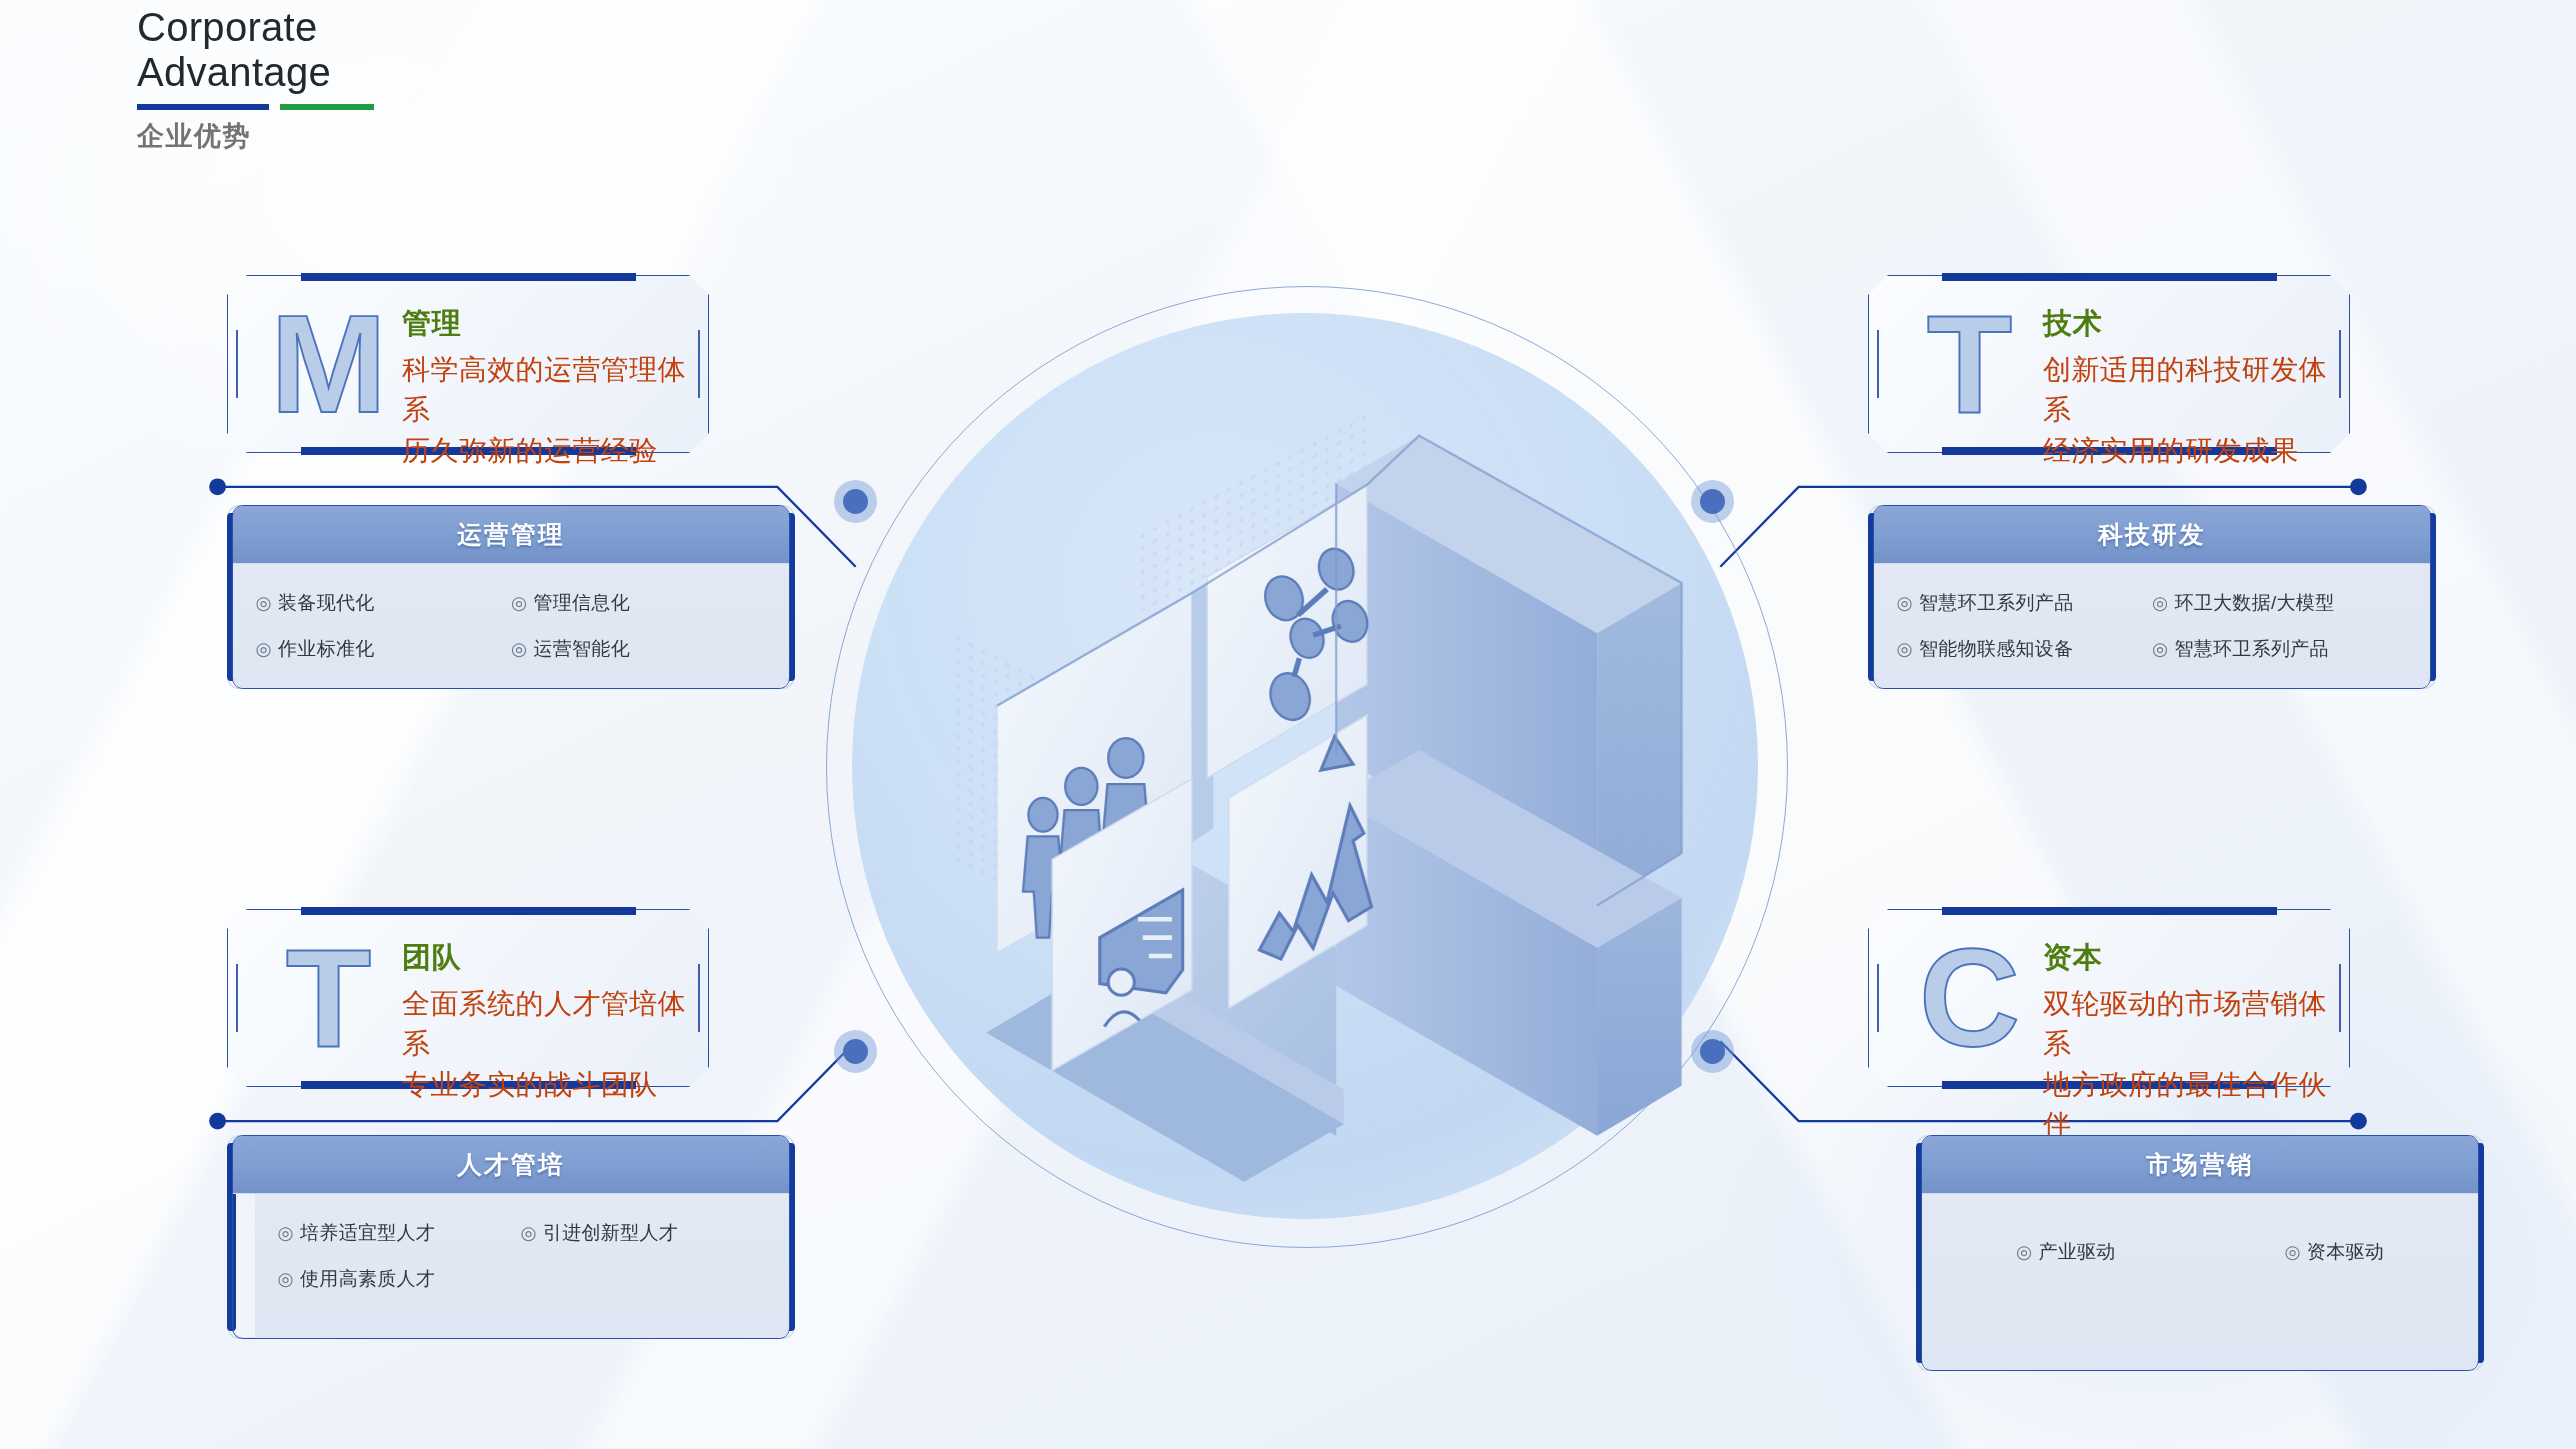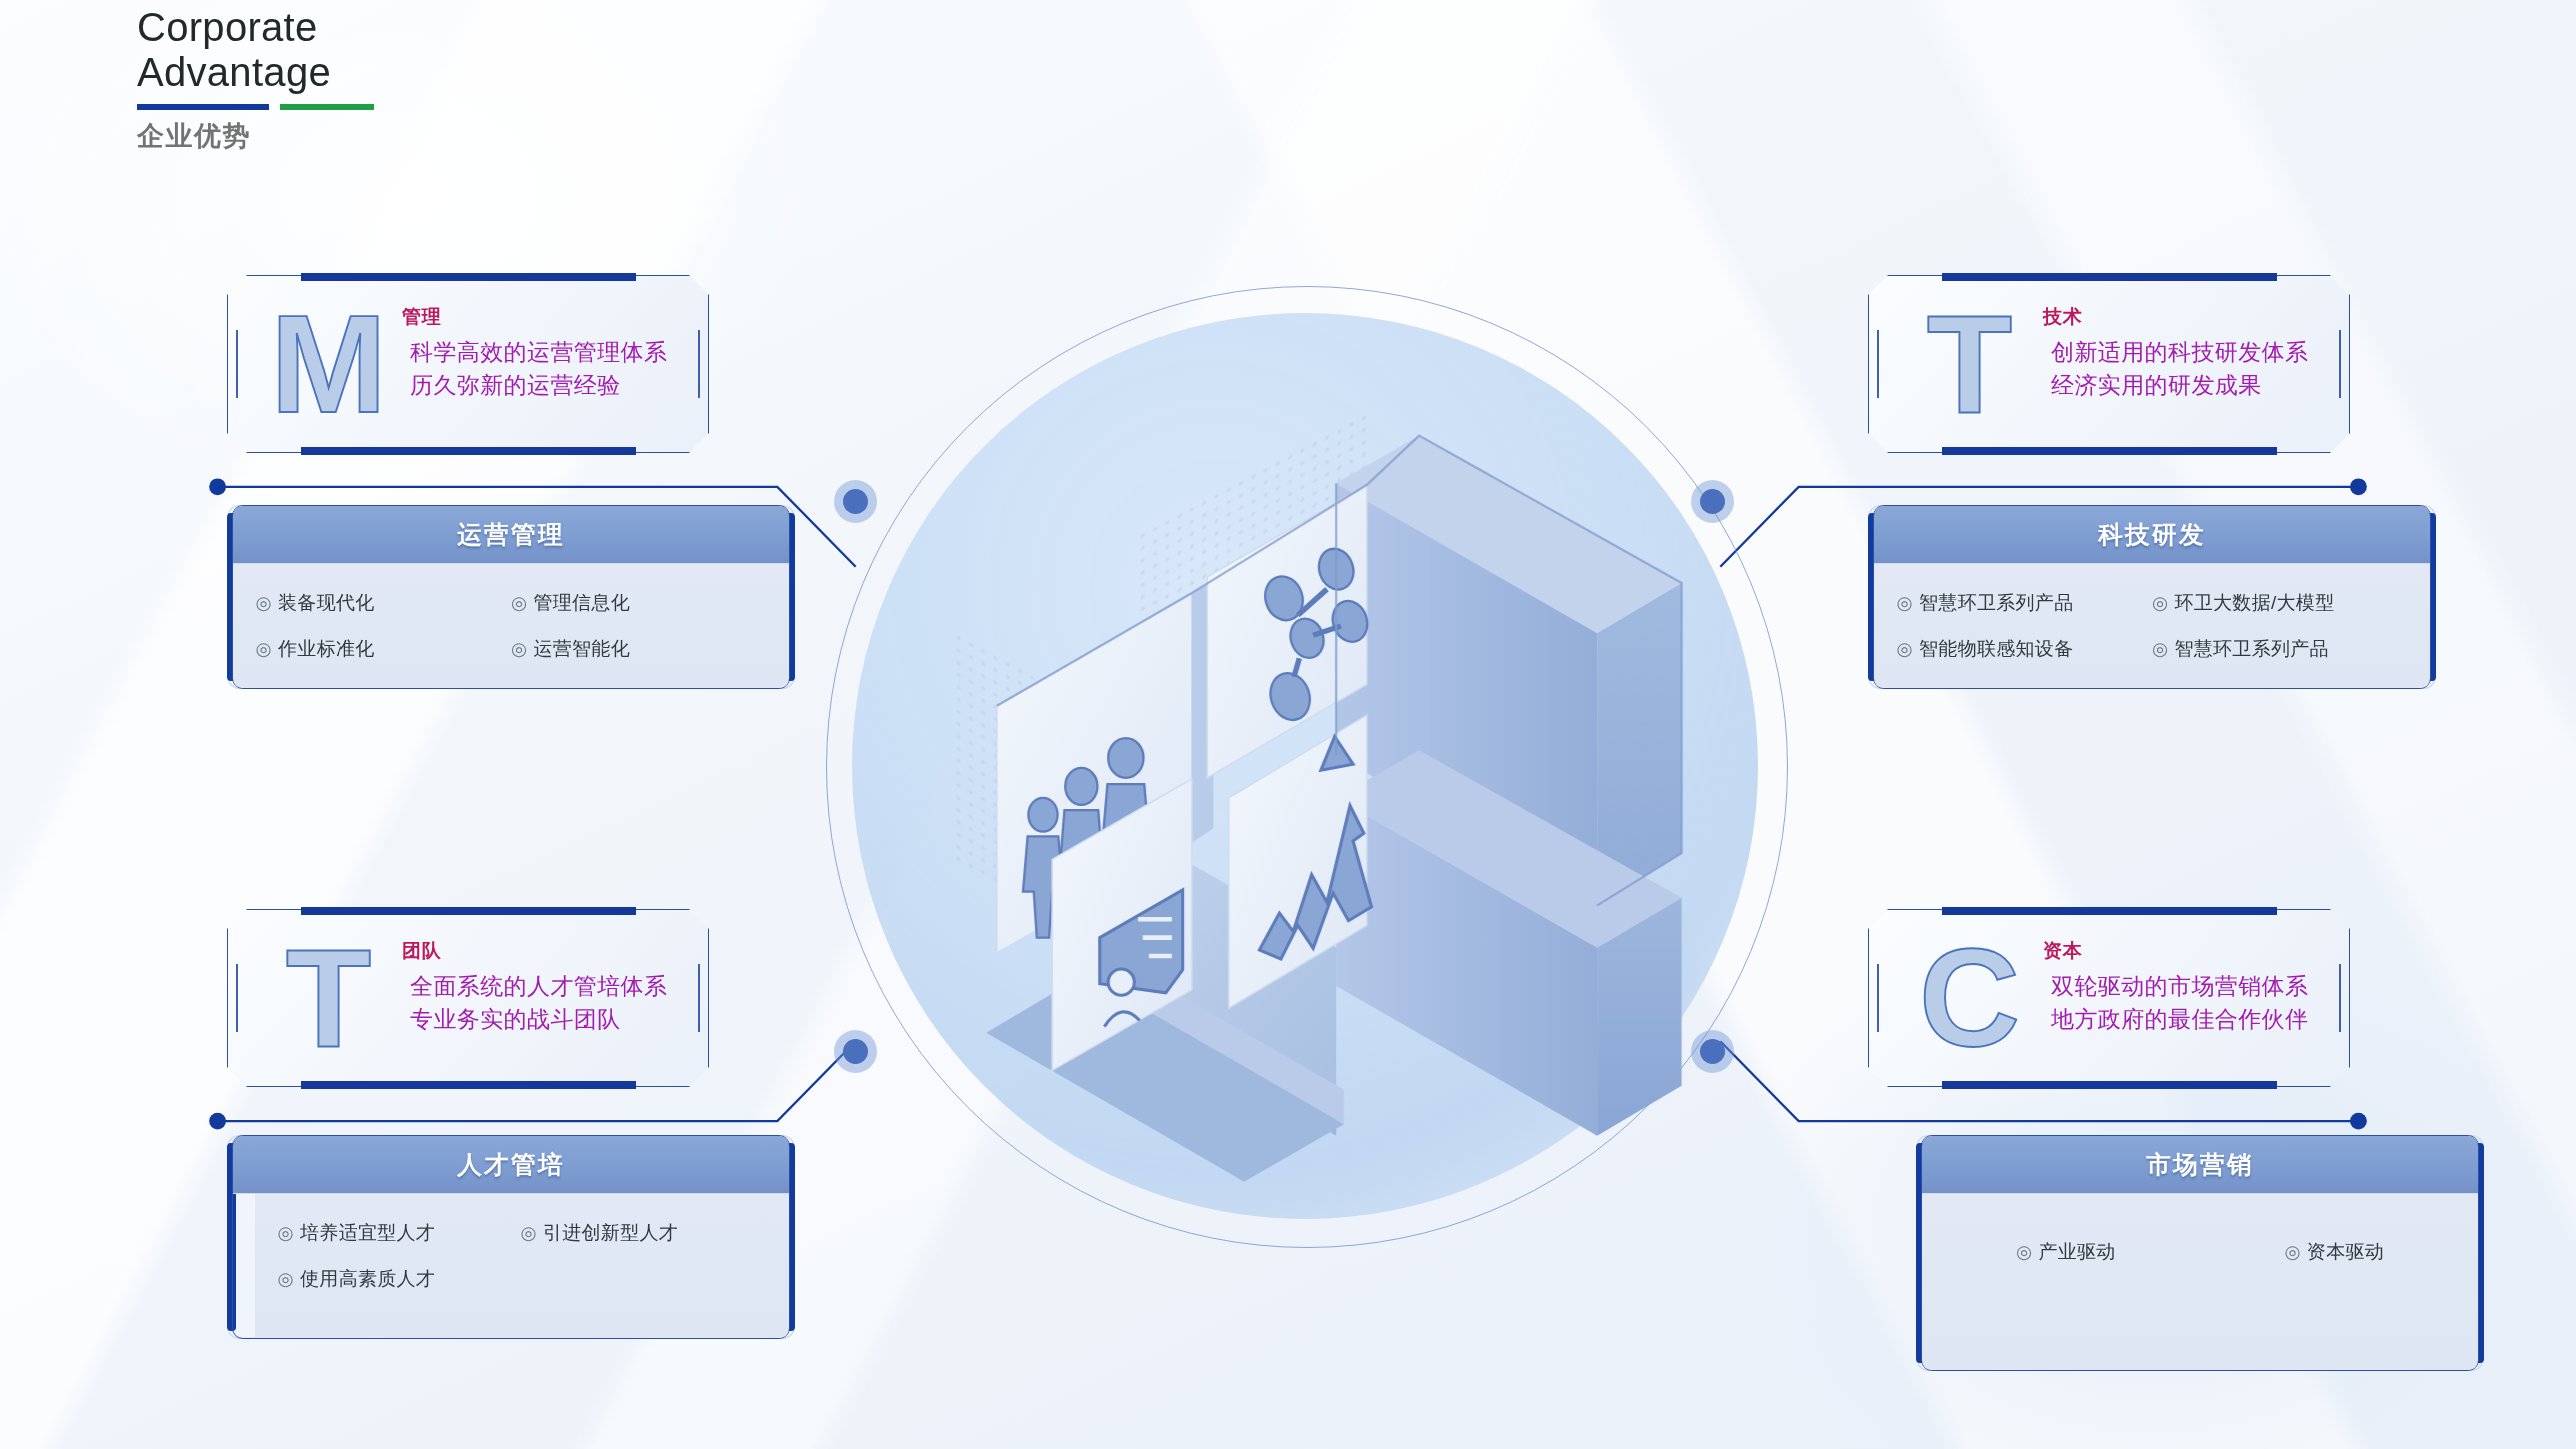--- a/index.html
+++ b/index.html
@@ -66,22 +66,22 @@
   
   .card .acc{position:absolute;width:1.5px;height:68px;background:#2b4fa2;opacity:.9;}
   .card .acc.l{left:9.2px;top:55px;}
   .card .acc.r{right:9.2px;top:55px;}
   .card .letter{position:absolute;left:37px;top:17px;width:129px;height:144px;
     display:flex;align-items:center;justify-content:center;
     font-size:140px;font-weight:700;line-height:1;
     color:#b9cde8;-webkit-text-stroke:1.9px #4c74bd;
     font-family:"Liberation Sans","DejaVu Sans",sans-serif;}
   .card .txt{position:absolute;left:175px;top:29px;right:20px;}
-  .card .title{font-size:19px;font-weight:700;color:#be185d;letter-spacing:0.8px;margin-bottom:6.1px;}
-  .card .line{font-size:23px;color:#a21caf;line-height:1.44;letter-spacing:0.4px;margin-left:8px;}
+  .card .title{font-size:29px;font-weight:700;color:#4d7c0f;letter-spacing:0.8px;margin-bottom:6.1px;}
+  .card .line{font-size:28px;color:#c2410c;line-height:1.44;letter-spacing:0.4px;}
 
   .card.c-m{left:227px;top:275px;}
   .card.c-t{left:1868px;top:275px;}
   .card.c-team{left:227px;top:909px;}
   .card.c-c{left:1868px;top:909px;}
 
   
   .tbl{position:absolute;width:568px;}
   .tbl .shell{position:relative;border-radius:12.3px;overflow:hidden;
     box-shadow:0 0 0 1.5px #cfdcee inset;}

